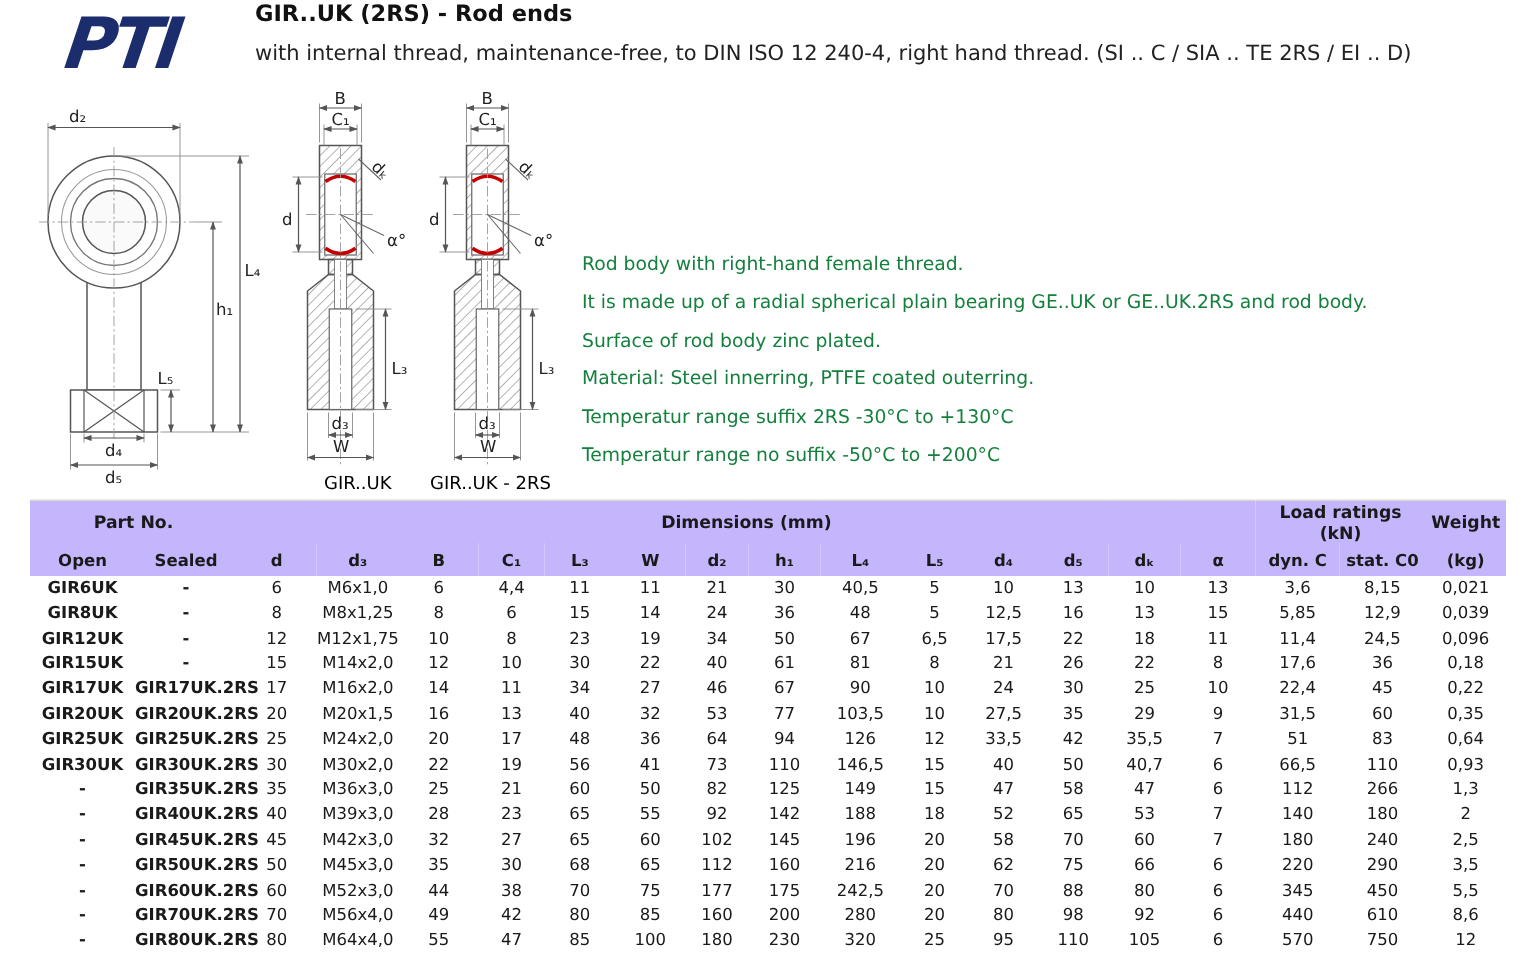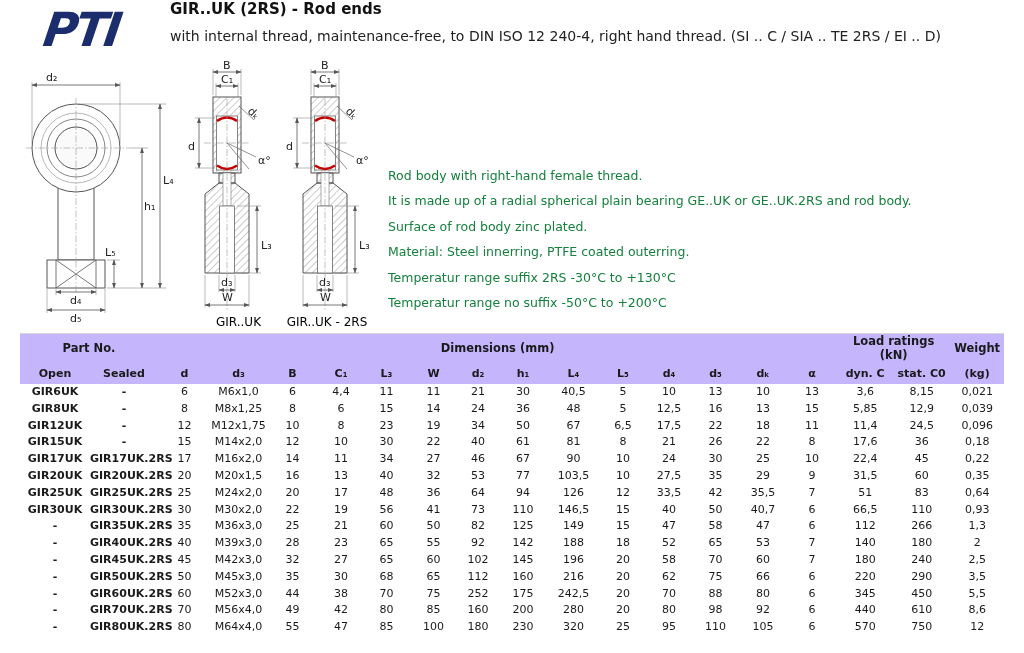--- a/index.html
+++ b/index.html
@@ -486,21 +486,21 @@
         </tr>
         <tr>
           <td class="bold">-</td>
           <td class="bold">GIR60UK.2RS</td>
           <td>60</td>
           <td>M52x3,0</td>
           <td>44</td>
           <td>38</td>
           <td>70</td>
           <td>75</td>
-          <td>252</td>
+          <td>177</td>
           <td>175</td>
           <td>242,5</td>
           <td>20</td>
           <td>70</td>
           <td>88</td>
           <td>80</td>
           <td>6</td>
           <td>345</td>
           <td>450</td>
           <td>5,5</td>

